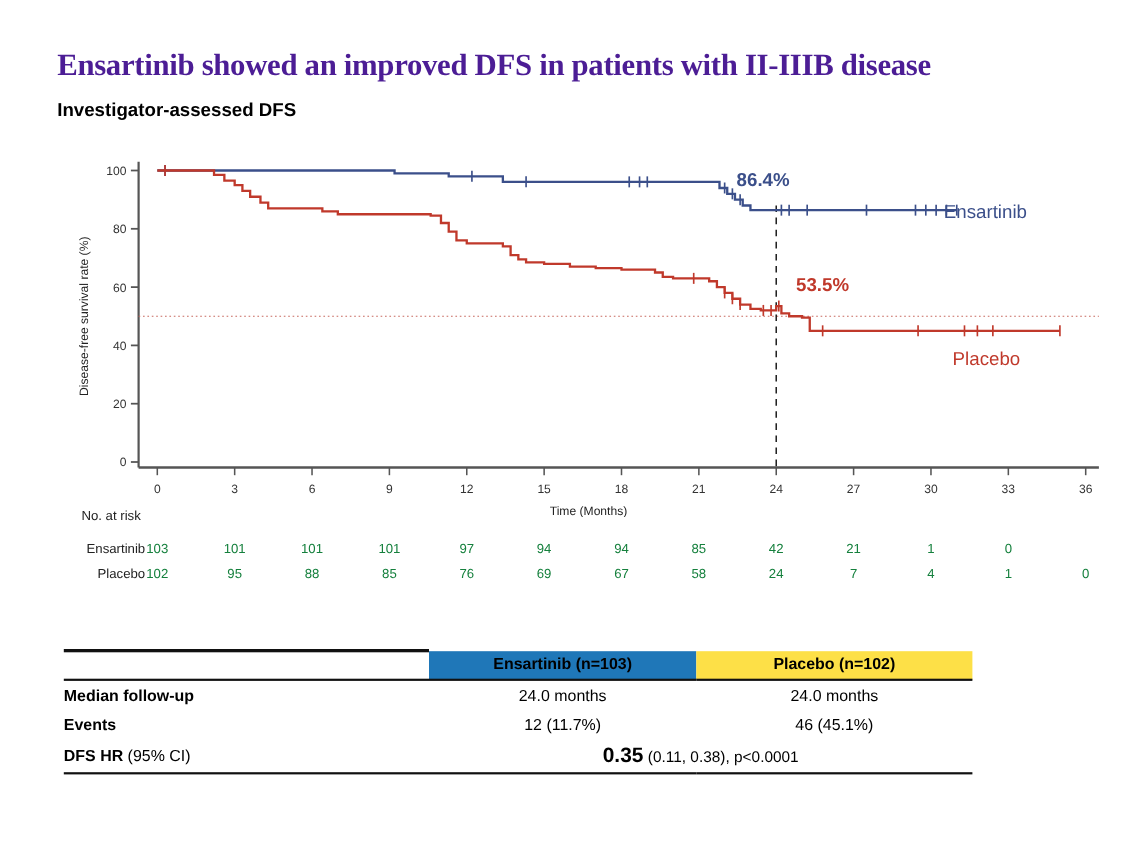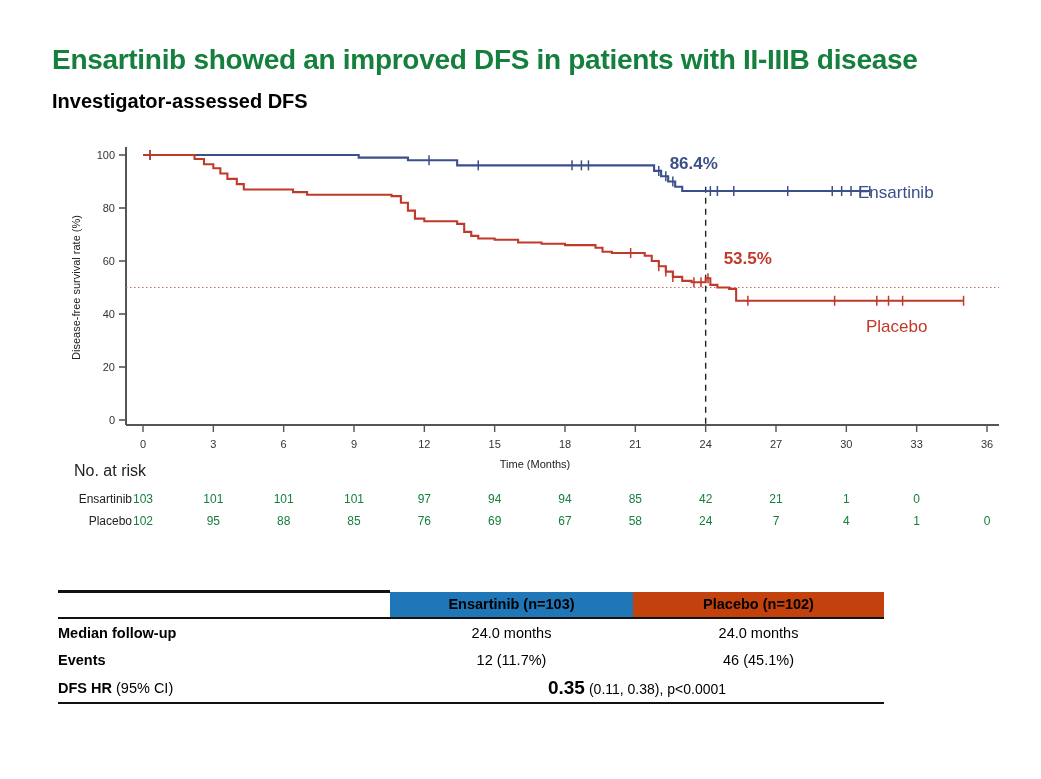--- a/index.html
+++ b/index.html
@@ -6,26 +6,26 @@
   body{
     width:1041px;height:779px;background:#ffffff;
     font-family:"Liberation Sans",sans-serif;
     color:#000;overflow:hidden;position:relative;
   }
   #slide{position:absolute;inset:0;}
 
   
   #title{
     position:absolute;left:52px;top:44px;width:950px;
-    font-size:28px;font-weight:bold;color:#15803d;
-    letter-spacing:-0.3px;white-space:nowrap;
+    font-size:28px;font-weight:bold;color:#4c1d95;
+    letter-spacing:-0.3px;white-space:nowrap;font-family:Liberation Serif, serif;
   }
   #subtitle{
     position:absolute;left:52px;top:90px;
-    font-size:20px;font-weight:bold;color:#000;
+    font-size:17px;font-weight:bold;color:#000;
   }
 
   
   #chart{position:absolute;left:0;top:130px;width:1041px;height:340px;}
   #plotsvg{position:absolute;left:0;top:0;}
 
   .axis-label{
     font-family:"Liberation Sans",sans-serif;
     font-size:11px;fill:#222;
   }
@@ -38,21 +38,21 @@
     font-size:17px;font-weight:bold;
   }
   .serieslabel{
     font-family:"Liberation Sans",sans-serif;
     font-size:17px;
   }
 
   
   #risk{position:absolute;left:0;top:462px;width:1041px;height:95px;}
   #risk-title{
-    position:absolute;left:74px;top:0px;font-size:16px;color:#222;
+    position:absolute;left:74px;top:0px;font-size:12px;color:#222;
   }
   .risk-row{position:absolute;left:0;width:1041px;height:18px;}
   .risk-name{
     position:absolute;font-size:12px;color:#222;text-align:right;
     width:90px;
   }
   .risk-val{
     position:absolute;font-size:12px;color:#15803d;text-align:center;
     width:40px;
   }
@@ -64,21 +64,21 @@
   #rtable table{border-collapse:collapse;width:826px;}
   #rtable td{
     font-size:14.5px;color:#000;padding:0;vertical-align:middle;
   }
   .hdr-blank{width:332px;height:24px;background:#fff;}
   .hdr-ens{
     background:#1f77b8;color:#fff;font-weight:bold;font-size:14px;
     text-align:center;height:24px;width:243px;
   }
   .hdr-pla{
-    background:#c2410c;color:#fff;font-weight:bold;font-size:14px;
+    background:#fde047;color:#fff;font-weight:bold;font-size:14px;
     text-align:center;height:24px;width:251px;
   }
   .lbl{padding-left:10px;height:27px;}
   .lbl b{font-weight:bold;}
   .val{text-align:center;height:27px;}
   .hr-span{text-align:center;height:29px;}
   .hr-span .big{font-size:19px;font-weight:bold;}
   .hr-span .small{font-size:14px;}
   .toprule{border-top:3px solid #111;}
   .midrule{border-top:2.5px solid #111;}

